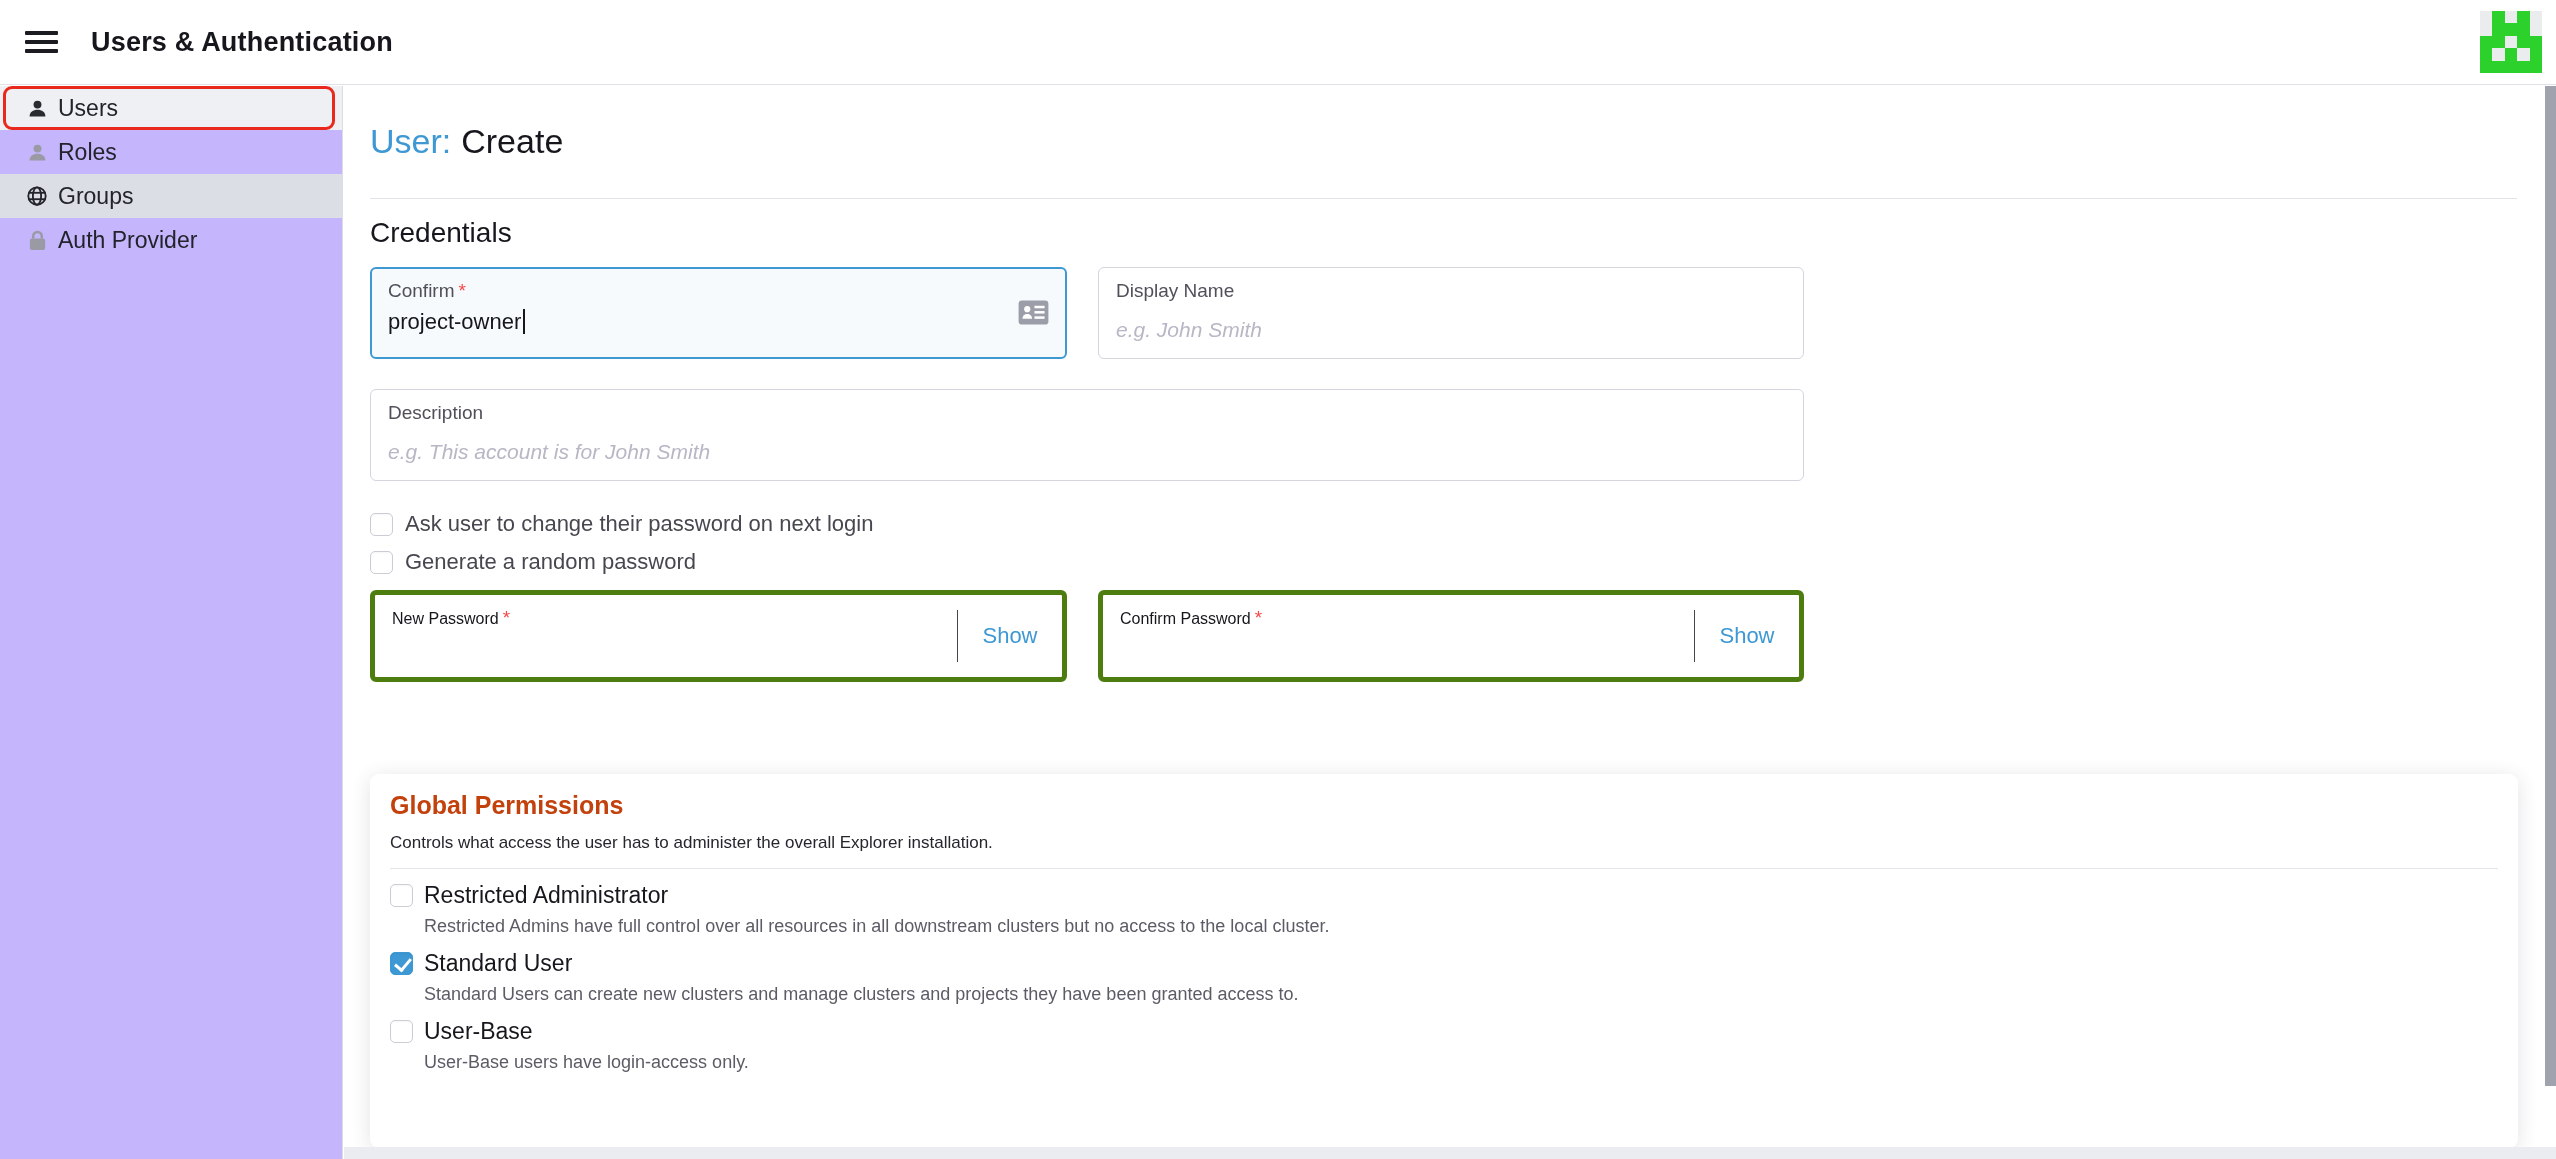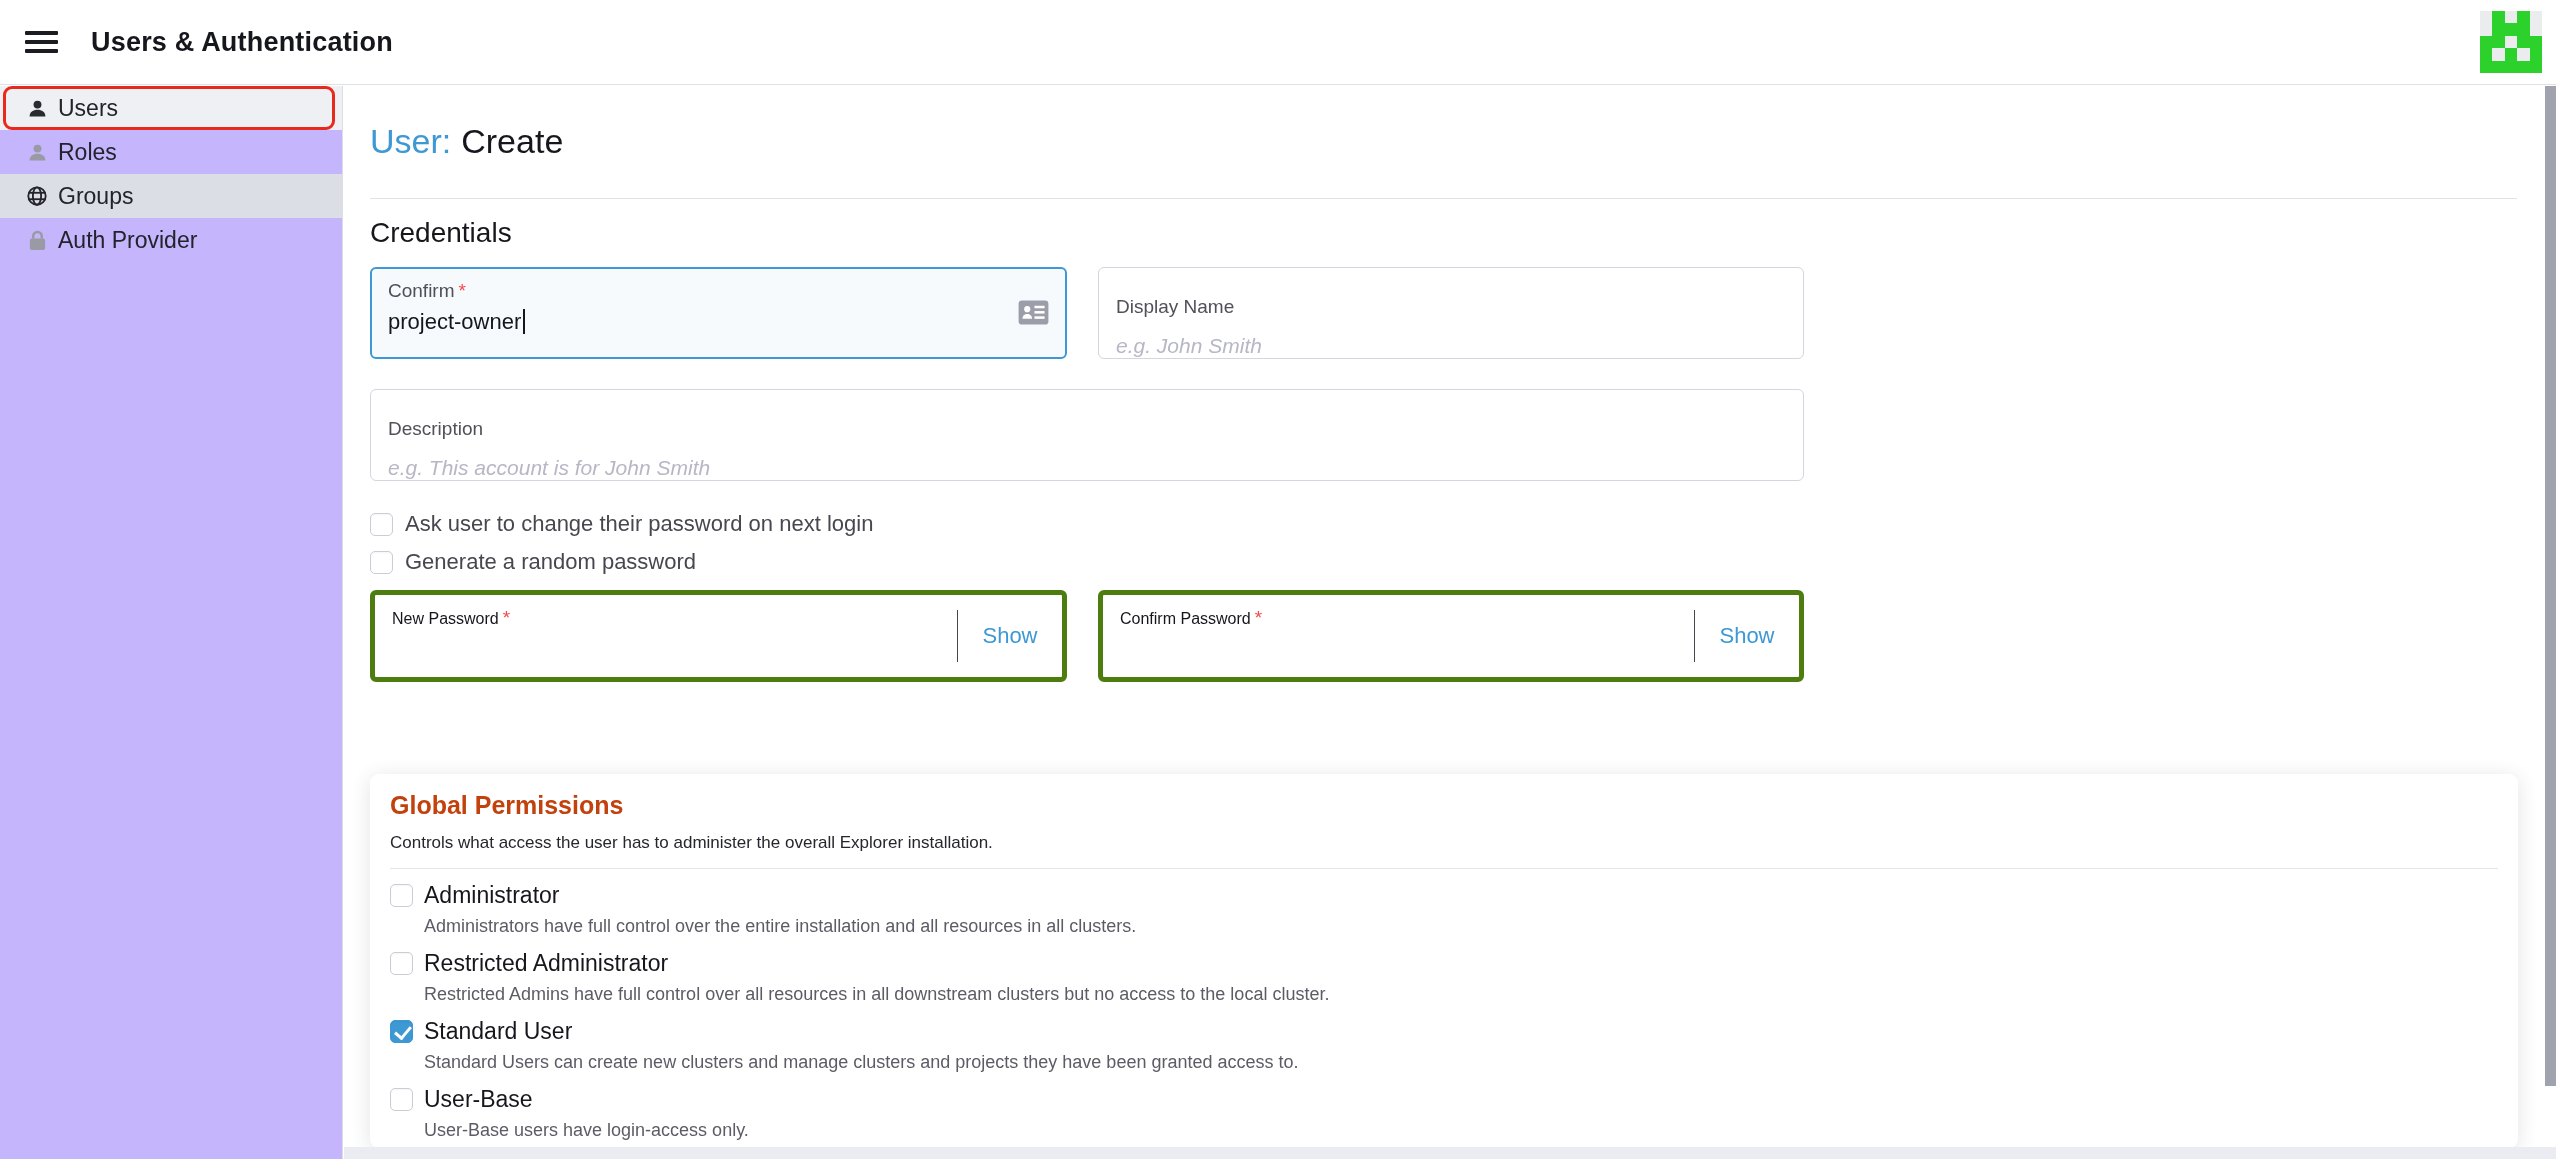--- a/index.html
+++ b/index.html
@@ -31,21 +31,21 @@
   
   .main { position:absolute; left:344px; top:86px; right:0; bottom:0; background:#fff; }
   .page-title { position:absolute; left:26px; top:36px; font-size:34px; font-weight:400; }
   .page-title .prefix { color:#3d98d3; margin-right:10px; }
   .page-title .name { color:#16161d; font-weight:500; }
   .title-divider { position:absolute; left:26px; top:112px; width:2147px; height:1px; background:#e2e3e8; }
   .section-heading { position:absolute; left:26px; top:131px; font-size:28px; font-weight:500; color:#16161d; }
 
   
   .field { position:absolute; background:#fff; border:1px solid #d4d5de; border-radius:6px;
-           padding:28px 17px; }
+           padding:12px 17px; }
   .field .flabel { font-size:19px; color:#50505a; }
   .req { color:#f64747; margin-left:4px; font-size:19px; }
   .field .fvalue { font-size:22px; color:#16161d; margin-top:7px; }
   .field .fplaceholder { font-size:21px; color:#b7b7c5; margin-top:16px;font-style:italic; }
   .field.focused { border:2px solid #3d98d3; background:#f7fafd; padding:11px 16px; }
   .caret { display:inline-block; width:0; height:25px; border-left:2px solid #16161d;
            margin-left:2px; vertical-align:-5px; }
   .username-field   { left:26px;  top:181px; width:697px; height:92px; }
   .card-icon { position:absolute; right:16px; top:31px; }
   .displayname-field{ left:754px; top:181px; width:706px; height:92px; }
@@ -217,27 +217,20 @@
     </div>
     <div class="pf-divider"></div>
     <div class="pf-show">Show</div>
   </div>
 
   <div class="gp-card">
     <div class="gp-heading">Global Permissions</div>
     <div class="gp-sub">Controls what access the user has to administer the overall Explorer installation.</div>
     <div class="gp-divider"></div>
 
-    <div class="gp-option">
-      <div class="gp-option-row">
-        <div class="cb"></div>
-        <span>Administrator</span>
-      </div>
-      <div class="gp-option-desc">Administrators have full control over the entire installation and all resources in all clusters.</div>
-    </div>
 
     <div class="gp-option">
       <div class="gp-option-row">
         <div class="cb"></div>
         <span>Restricted Administrator</span>
       </div>
       <div class="gp-option-desc">Restricted Admins have full control over all resources in all downstream clusters but no access to the local cluster.</div>
     </div>
 
     <div class="gp-option">

